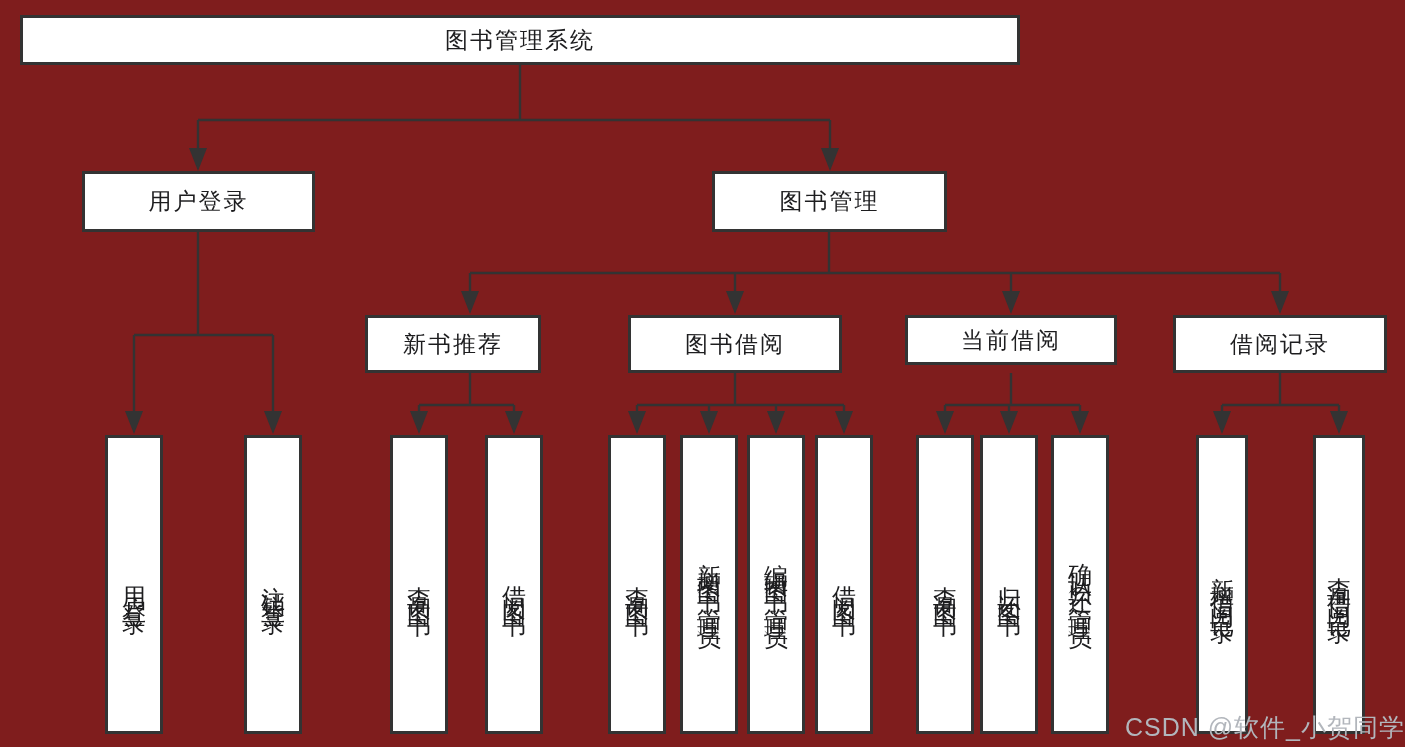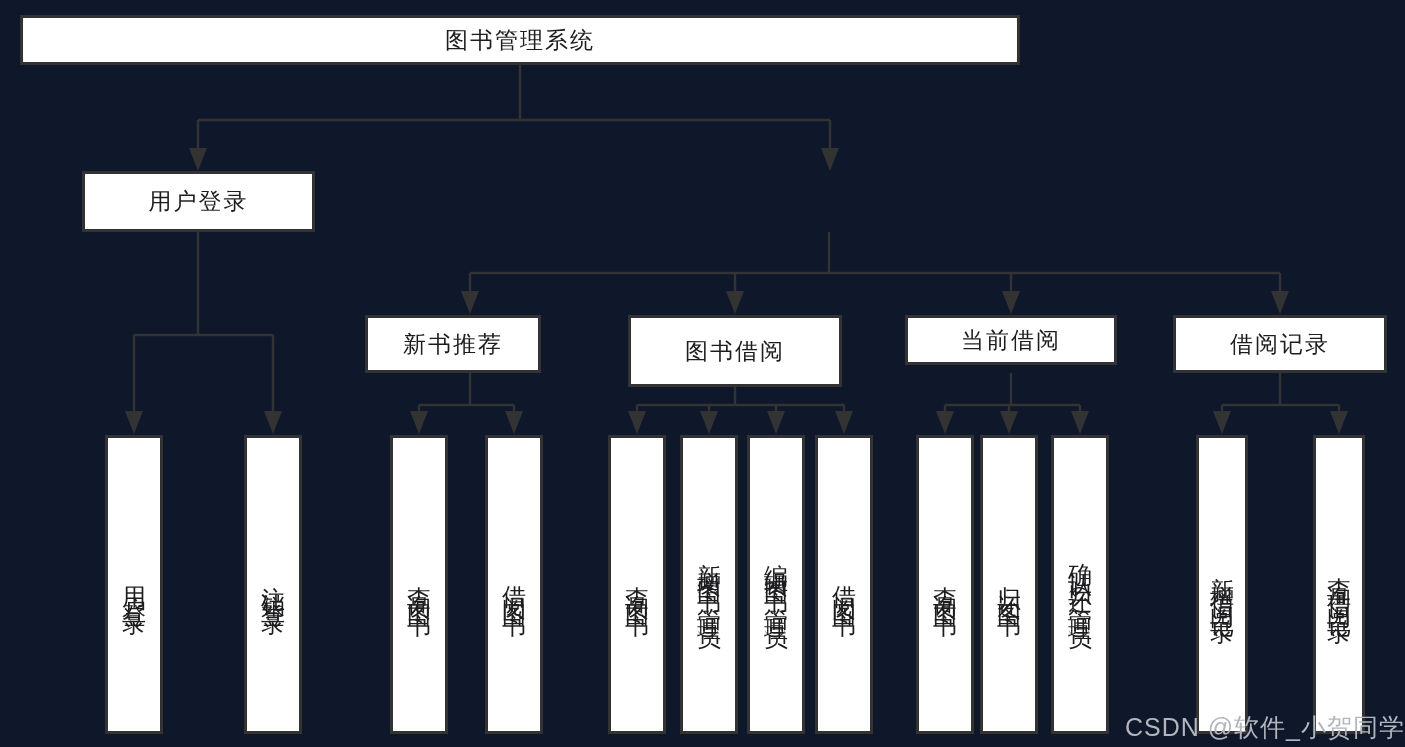--- a/index.html
+++ b/index.html
@@ -5,21 +5,21 @@
   html, body {
     margin: 0;
     padding: 0;
     background: #ffffff;
     font-family: "Liberation Sans", "DejaVu Sans", sans-serif;
   }
   .stage {
     position: relative;
     width: 1405px;
     height: 747px;
-    background: #0f172a;
+    background: #7f1d1d;
     overflow: hidden;
   }
   .connectors {
     position: absolute;
     left: 0;
     top: 0;
     width: 1405px;
     height: 747px;
   }
   .box {
@@ -44,21 +44,21 @@
     letter-spacing: 9px;
     line-height: 1;
   }
   
   .n-root  { left: 20px;  top: 15px;  width: 1000px; height: 50px; }
   
   .n-login { left: 82px;  top: 171px; width: 233px;  height: 61px; }
   .n-mgmt  { left: 712px; top: 171px; width: 235px;  height: 61px; }
   
   .n-rec   { left: 365px;  top: 315px; width: 176px; height: 58px; }
-  .n-bor   { left: 628px;  top: 315px; width: 214px; height: 72px; }
+  .n-bor   { left: 628px;  top: 315px; width: 214px; height: 58px; }
   .n-cur   { left: 905px;  top: 315px; width: 212px; height: 50px; }
   .n-his   { left: 1173px; top: 315px; width: 214px; height: 58px; }
   
   .leaf { top: 435px; height: 299px; width: 58px; }
   .lf-1  { left: 105px;  }
   .lf-2  { left: 244px;  }
   .lf-3  { left: 390px;  }
   .lf-4  { left: 485px;  }
   .lf-5  { left: 608px;  }
   .lf-6  { left: 680px;  }
@@ -118,20 +118,23 @@
     </g>
   </svg>
 
   <div class="box hbox n-root">
     <span class="lbl">图书管理系统</span>
   </div>
 
   <div class="box hbox n-login">
     <span class="lbl">用户登录</span>
   </div>
+  <div class="box hbox n-mgmt">
+    <span class="lbl">图书管理</span>
+  </div>
 
   <div class="box hbox n-rec">
     <span class="lbl">新书推荐</span>
   </div>
   <div class="box hbox n-bor">
     <span class="lbl">图书借阅</span>
   </div>
   <div class="box hbox n-cur">
     <span class="lbl">当前借阅</span>
   </div>

